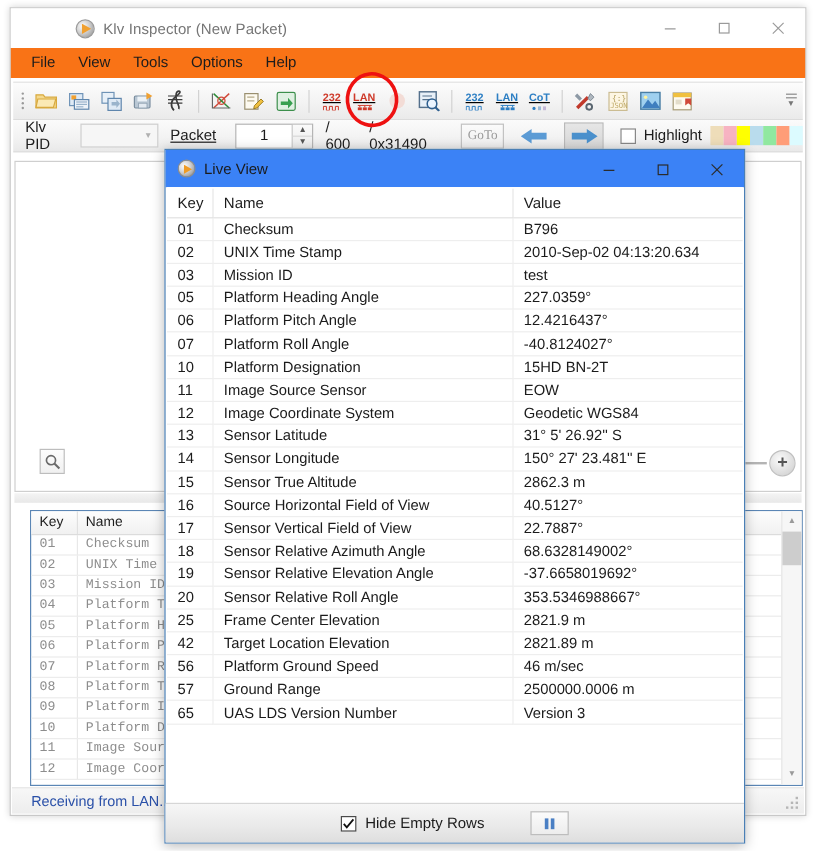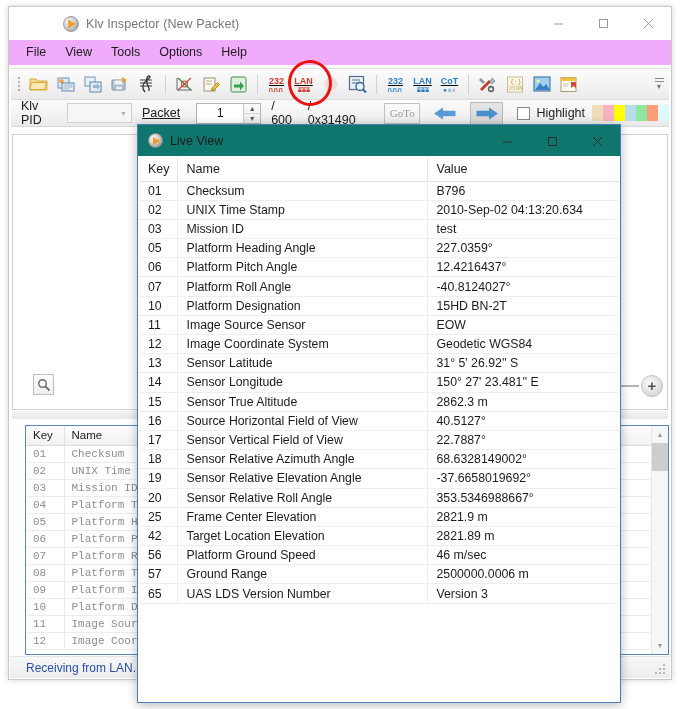--- a/index.html
+++ b/index.html
@@ -53,21 +53,21 @@
     width: 45px; height: 32px;
     display: flex; align-items: center; justify-content: center;
     font-size: 13px; color: #8c8c8c;
   }
   .win-btn.active-win { color: #2b2b2b; }
   .win-btn svg { display: block; }
 
   
   #menubar {
     height: 25px; display: flex; align-items: center;
-    padding-left: 13px; background: #f0abfc;
+    padding-left: 13px; background: #f97316;
     border-bottom: 0;
   }
   .menu-item {
     font-size: 12.5px; color: #1c1c1c;
     padding: 3px 9px 4px 4px; margin-right: 6px;
     cursor: default;
   }
 
   
   #toolbar {
@@ -272,21 +272,21 @@
     position: absolute;
     left: 137px; top: 124px;
     width: 484px; height: 579px;
     background: #ffffff;
     border: 1px solid #4a7fb5;
     box-shadow: 0 2px 10px rgba(0,0,0,0.28);
     z-index: 30;
     display: flex; flex-direction: column;
   }
   #lv-titlebar {
-    height: 31px; background: #0f766e;
+    height: 31px; background: #3b82f6;
     display: flex; align-items: center; position: relative;
     flex: 0 0 auto;
   }
   #lv-app-icon {
     width: 15px; height: 15px; margin-left: 10px; margin-right: 7px;
     border-radius: 50%;
     background: radial-gradient(circle at 35% 35%, #ffffff 0%, #cfcfcf 45%, #7c7c7c 100%);
     border: 1px solid #8d8d8d;
     position: relative;
   }
@@ -861,15 +861,29 @@
             </tr>
             <tr>
               <td class="lv-col-key">65</td>
               <td class="lv-col-name">UAS LDS Version Number</td>
               <td>Version 3</td>
             </tr>
           </tbody>
       </table>
     </div>
 
+    <div id="lv-bottom">
+      <div id="hide-empty-wrap">
+        <div id="hide-empty-check">
+          <svg width="11" height="11" viewBox="0 0 11 11">
+              <path d="M1.5 5.5 L4 8.5 L9.5 1.8" fill="none" stroke="#111" stroke-width="1.5"></path>
+            </svg>
+        </div>
+        <span id="hide-empty-label">Hide Empty Rows</span>
+      </div>
+      <div id="pause-btn">
+        <i></i>
+        <i></i>
+      </div>
+    </div>
   </div>
 
 </div>
 
 </body></html>

